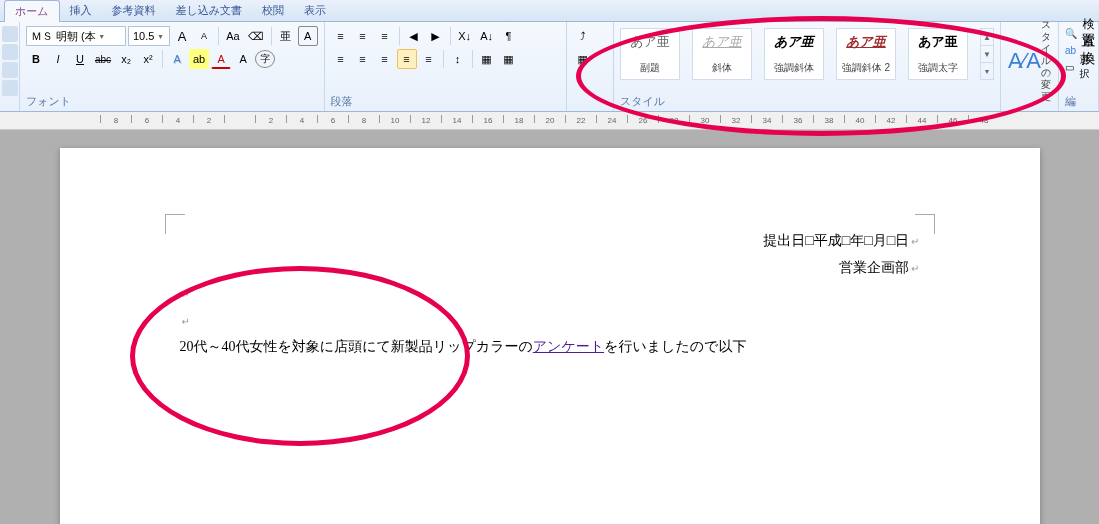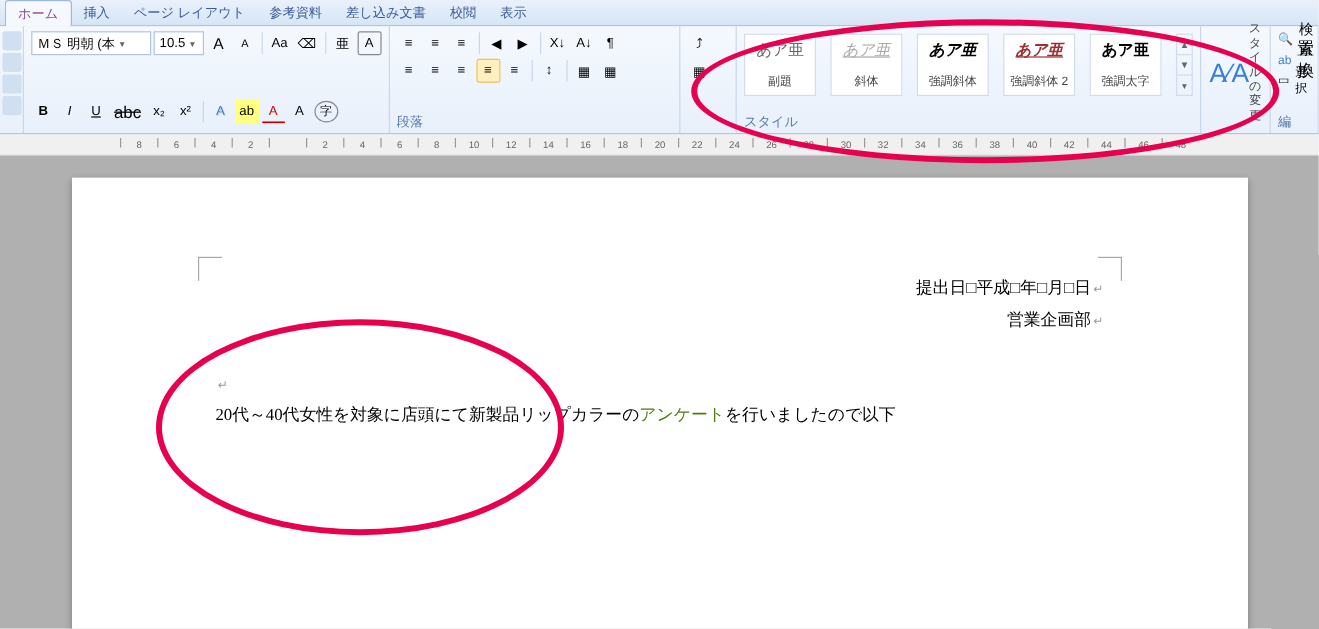--- a/index.html
+++ b/index.html
@@ -13,21 +13,21 @@
 .lcol { width: 20px; display: flex; flex-direction: column; gap: 2px; padding: 4px 2px; border-right: 1px solid #c8d8ec; }
 .lbtn { width: 16px; height: 16px; background: #d0e0f0; border-radius: 2px; }
 .group { border-right: 1px solid #c8d8ec; padding: 4px 6px 0 6px; display: flex; flex-direction: column; position: relative; }
 .glabel { text-align: left; color: #5a7aa8; font-size: 11px; margin-top: auto; padding: 2px 0; }
 .row { display: flex; align-items: center; gap: 2px; margin-bottom: 3px; }
 .btn { height: 20px; min-width: 20px; display: inline-flex; align-items: center; justify-content: center; border: 1px solid transparent; border-radius: 2px; cursor: pointer; padding: 0 2px; }
 .combo { background: #fff; border: 1px solid #b0c4de; height: 20px; padding: 0 4px; display: inline-flex; align-items: center; font-size: 11px; }
 .combo .arr { margin-left: 4px; font-size: 8px; color: #666; }
 .sep { width: 1px; height: 18px; background: #c8d8ec; margin: 0 2px; }
 
-.g-font { width: 320px; gap: 34px; }
+.g-font { width: 320px; }
 .g-para { width: 260px; }
 .g-random { width: 50px; }
 .g-styles { flex: 1; }
 .g-change { width: 58px; }
 .g-edit { width: 40px; }
 
 .style-gallery { display: flex; gap: 12px; height: 56px; align-items: center; }
 .style-item { width: 60px; height: 52px; border: 1px solid #d0dcec; background: #fff; display: flex; flex-direction: column; align-items: center; justify-content: space-between; padding: 4px 0; cursor: pointer; }
 .style-item .sample { font-size: 13px; }
 .style-item .slabel { font-size: 10px; color: #444; }
@@ -43,33 +43,32 @@
 .ruler span { display: inline-block; width: 31px; text-align: center; border-left: 1px solid #999; height: 8px; line-height: 12px; position: relative; top: -2px; }
 
 .doc { background: #b0b0b0; height: 394px; padding-top: 18px; position: relative; display: flex; justify-content: center; }
 .page { width: 980px; min-height: 500px; background: #fff; box-shadow: 0 2px 6px rgba(0,0,0,.3); padding: 80px 120px 20px 120px; font-family: "MS Mincho", serif; font-size: 14px; line-height: 1.9; position: relative; }
 .corner-tl, .corner-tr { position: absolute; width: 20px; height: 20px; }
 .corner-tl { top: 66px; left: 105px; border-left: 1px solid #aaa; border-top: 1px solid #aaa; }
 .corner-tr { top: 66px; right: 105px; border-right: 1px solid #aaa; border-top: 1px solid #aaa; }
 .rt { text-align: right; }
 .para-mark::after { content: "↵"; color: #999; font-size: 10px; margin-left: 2px; }
 .sel { background: #b4d4f0; }
-.link { color: #4d7c0f; }
+.link { color: #4c1d95; text-decoration: underline; }
 
 .annot { position: absolute; border: 5px solid #e6004f; border-radius: 50%; pointer-events: none; }
 .annot1 { top: 16px; left: 576px; width: 490px; height: 120px; }
 .annot2 { top: 266px; left: 130px; width: 340px; height: 180px; }
 </style>
 </head>
 <body>
 
 <div class="tabs">
   <span class="tab active">ホーム</span>
   <span class="tab">挿入</span>
-  <span class="tab">ページ レイアウト</span>
   <span class="tab">参考資料</span>
   <span class="tab">差し込み文書</span>
   <span class="tab">校閲</span>
   <span class="tab">表示</span>
 </div>
 
 <div class="ribbon">
   <div class="lcol">
     <div class="lbtn"></div>
     <div class="lbtn"></div>
@@ -93,21 +92,21 @@
       <span class="btn">Aa</span>
       <span class="btn">⌫</span>
       <span class="sep"></span>
       <span class="btn">亜</span>
       <span class="btn" style="border:1px solid #888">A</span>
     </div>
     <div class="row">
       <span class="btn" style="font-weight:bold">B</span>
       <span class="btn" style="font-style:italic">I</span>
       <span class="btn" style="text-decoration:underline">U</span>
-      <span class="btn" style="text-decoration:line-through;font-size:14px">abc</span>
+      <span class="btn" style="text-decoration:line-through;font-size:10px">abc</span>
       <span class="btn">x₂</span>
       <span class="btn">x²</span>
       <span class="sep"></span>
       <span class="btn" style="color:#3a7ed8;text-shadow:1px 1px #ccc">A</span>
       <span class="btn" style="background:#ffff80">ab</span>
       <span class="btn" style="color:#c00;border-bottom:2px solid #c00">A</span>
       <span class="btn">A</span>
       <span class="btn" style="border:1px solid #888;border-radius:50%;width:18px;height:18px;font-size:10px">字</span>
     </div>
     <div class="glabel">フォント</div>

